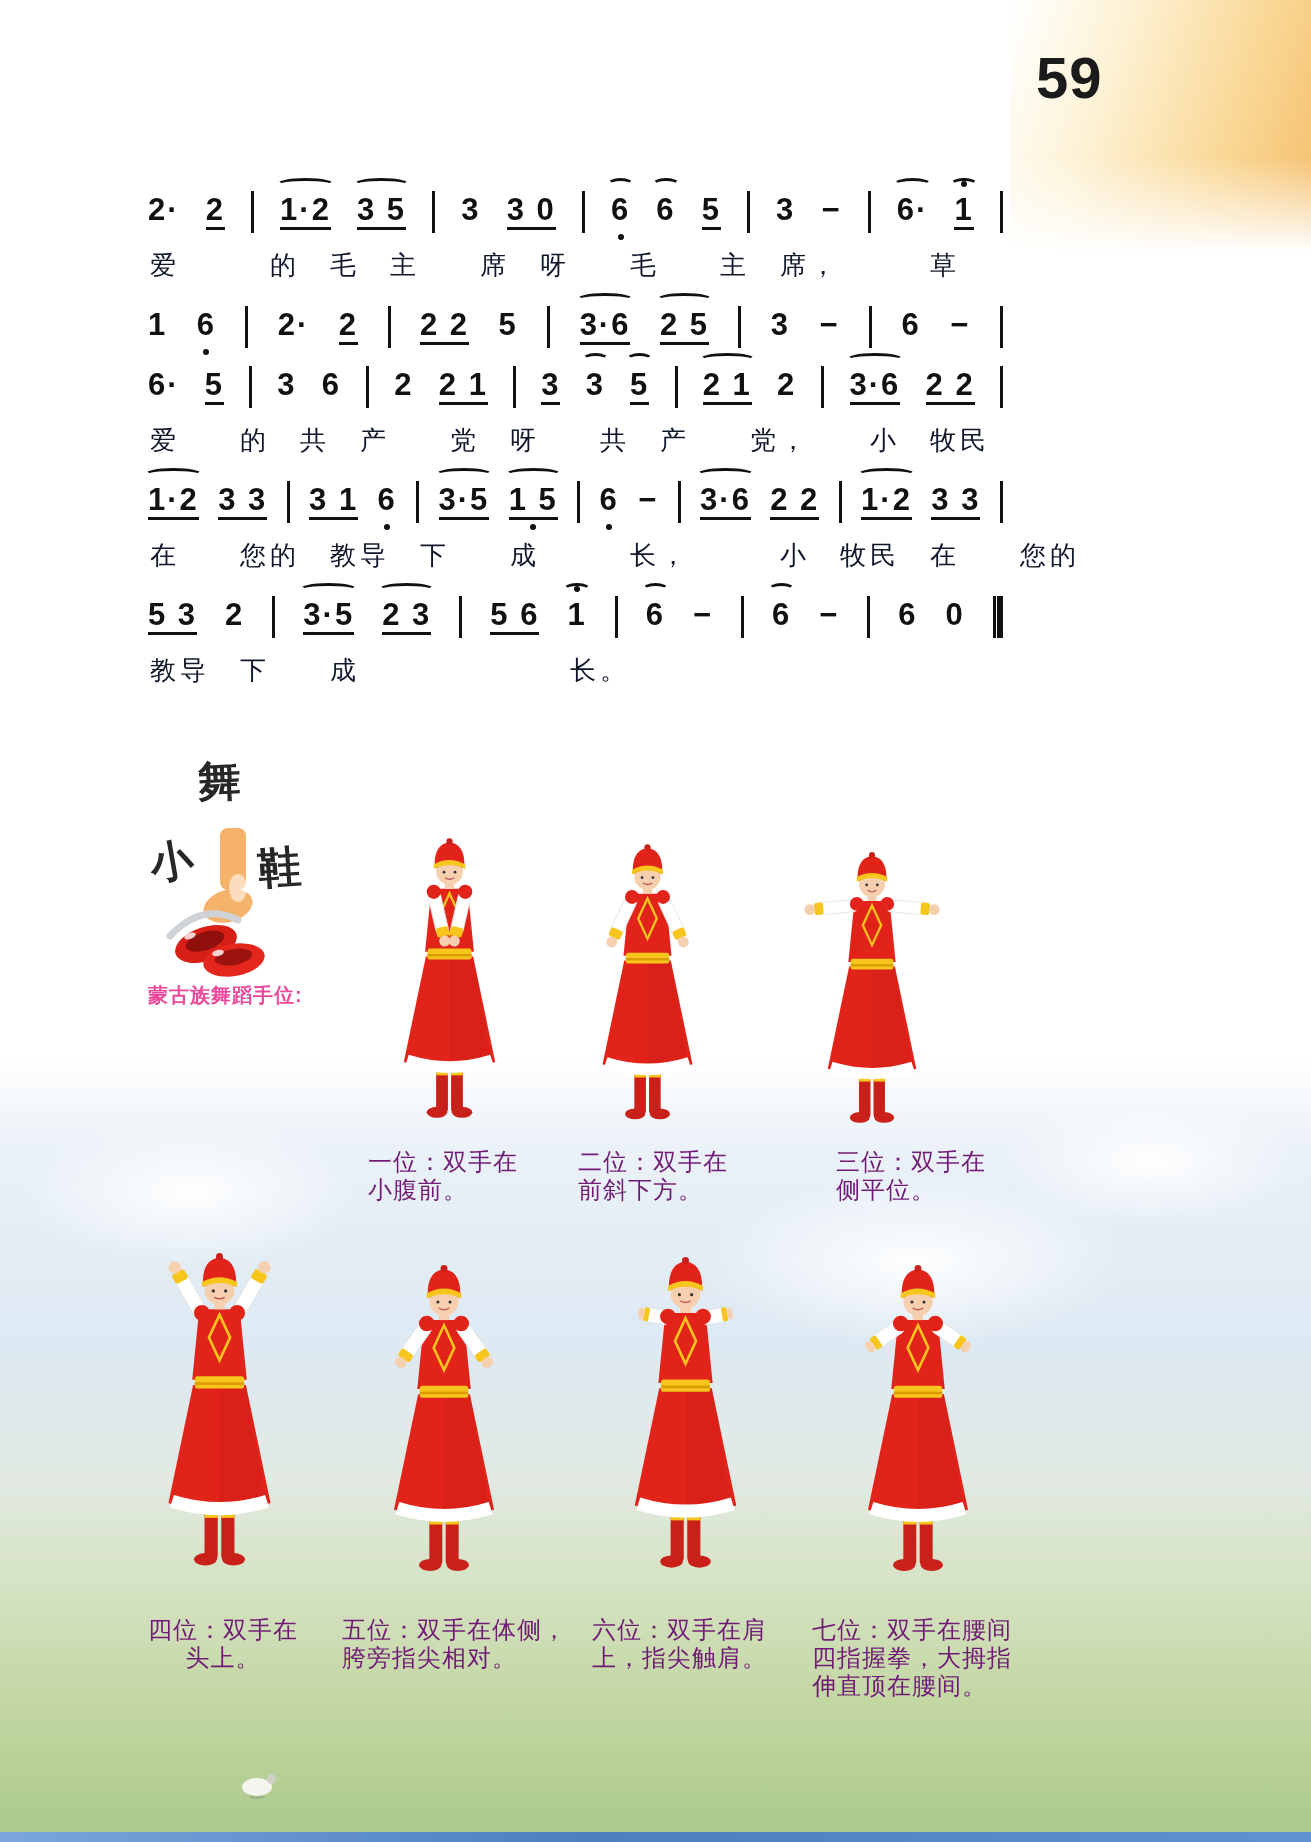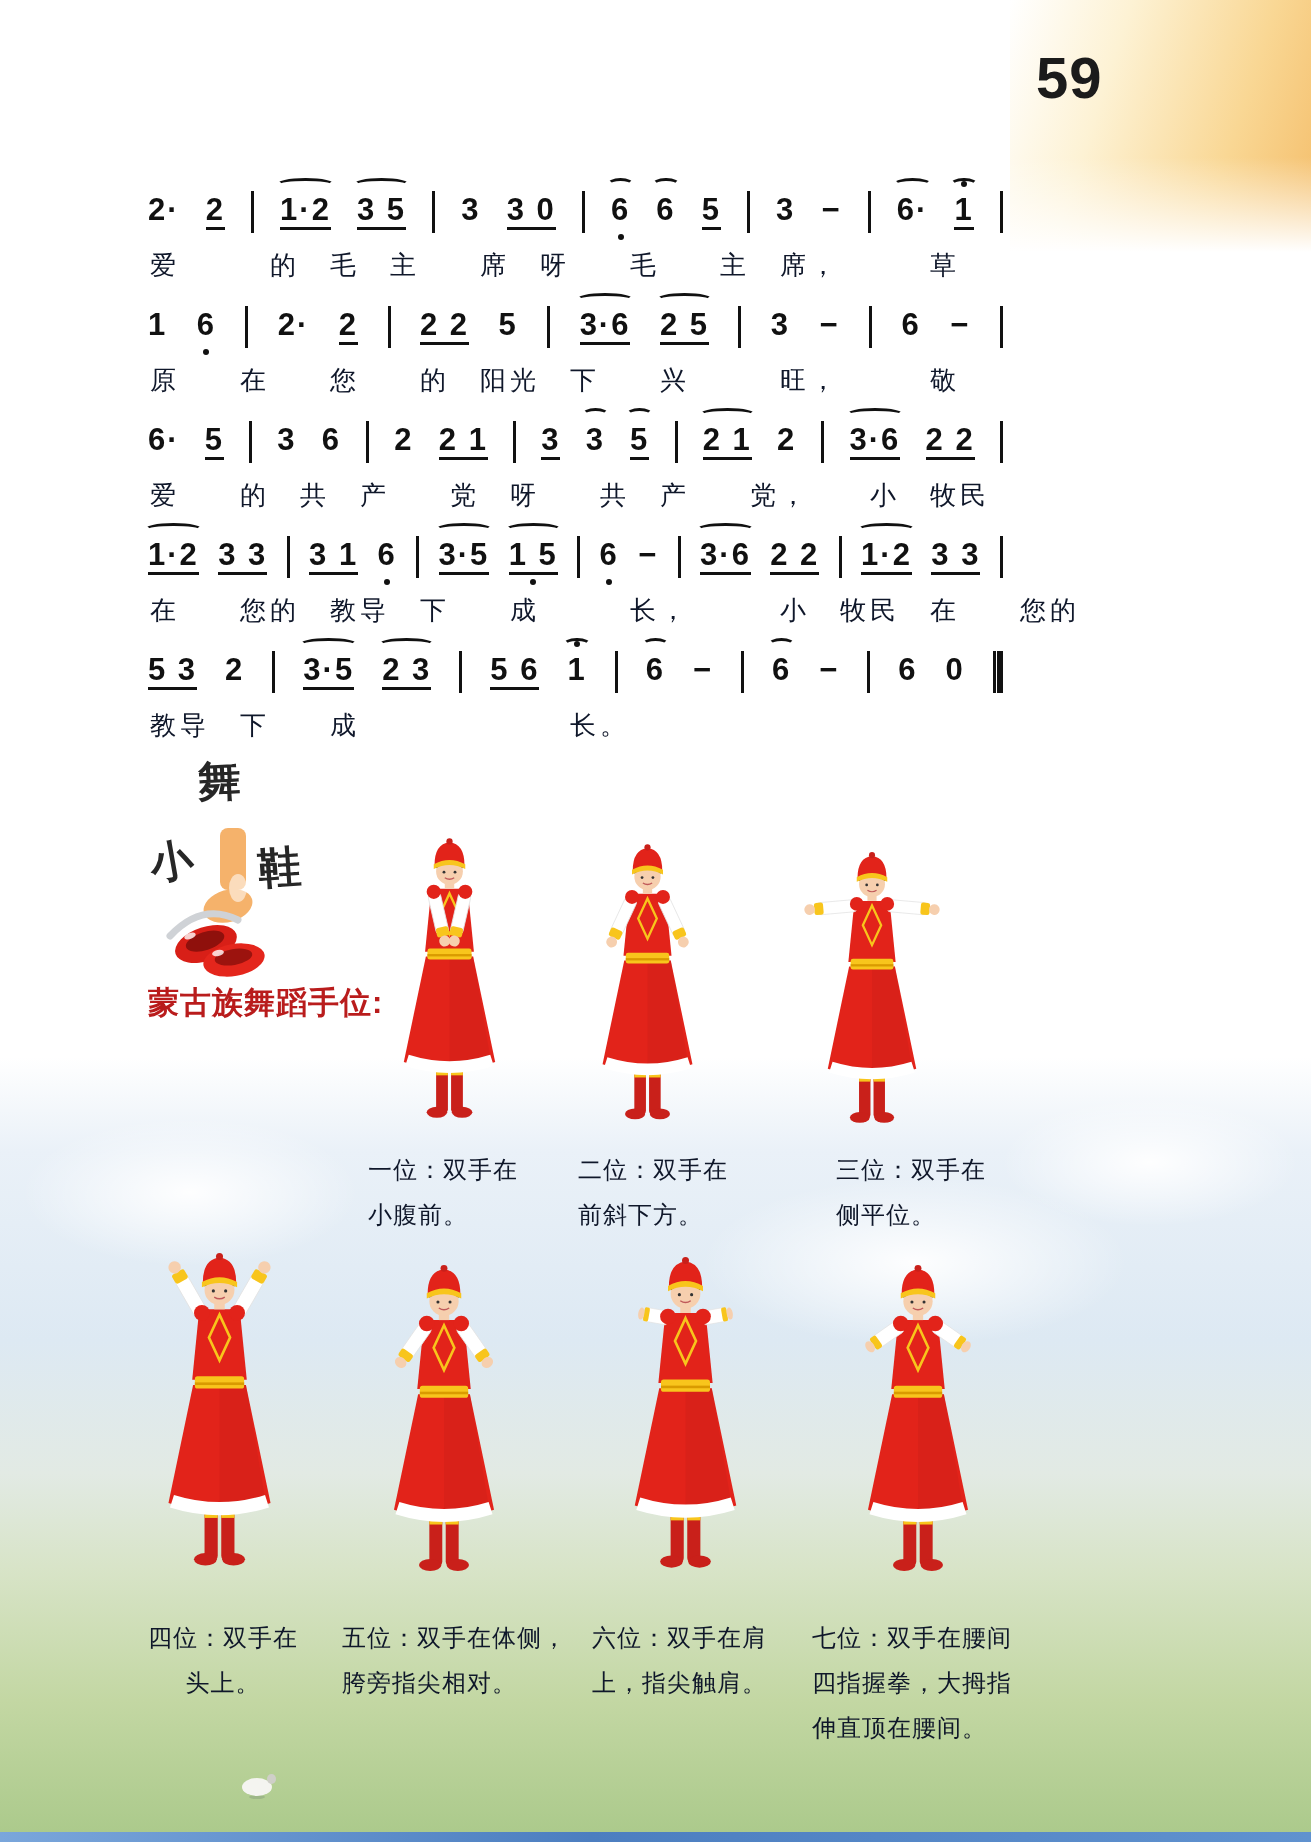--- a/index.html
+++ b/index.html
@@ -45,28 +45,28 @@
   
   .logo{position:absolute;left:146px;top:760px;width:180px;height:235px;
         font-family:"Liberation Serif",serif;font-weight:bold;color:#272727;}
   .logo .ch{position:absolute;font-size:43px;line-height:1;}
   .logo .ch.top{left:52px;top:0;transform:rotate(-3deg);}
   .logo .ch.left{left:4px;top:80px;transform:rotate(-10deg);}
   .logo .ch.right{left:112px;top:86px;transform:rotate(-4deg);}
   .logo svg{position:absolute;}
 
   
-  .section-title{position:absolute;left:148px;top:982px;font-size:31px;font-weight:bold;color:#b91c1c;letter-spacing:1px;}
+  .section-title{position:absolute;left:148px;top:982px;font-size:20px;font-weight:bold;color:#ec4899;letter-spacing:1px;}
 
   
   .dancer{position:absolute;}
   .dancer svg{display:block;width:100%;height:100%;}
 
   
-  .caption{position:absolute;font-size:24px;line-height:45px;color:#0f172a;
+  .caption{position:absolute;font-size:24px;line-height:28px;color:#701a75;
         font-family:"Liberation Serif",serif;white-space:pre-line;letter-spacing:1px;}
 </style>
 </head>
 <body>
 
 <div class="page">
 
   <div class="scenery">
     <div class="cloud" style="left:20px;top:60px;width:340px;height:150px;"></div>
     <div class="cloud" style="left:700px;top:120px;width:430px;height:170px;"></div>
@@ -118,21 +118,20 @@
           <span class="note u arc">3·6</span>
           <span class="note u arc">2 5</span>
           <span class="bar"></span>
           <span class="note">3</span>
           <span class="note">−</span>
           <span class="bar"></span>
           <span class="note">6</span>
           <span class="note">−</span>
           <span class="bar"></span>
         </div>
-        <div class="lyrics-row">原　　在　　您　　的　阳光　下　　兴　　　旺，　　　敬</div>
       </div>
       <div class="system">
         <div class="notes-row">
           <span class="note">6·</span>
           <span class="note u">5</span>
           <span class="bar"></span>
           <span class="note">3</span>
           <span class="note">6</span>
           <span class="bar"></span>
           <span class="note">2</span>

